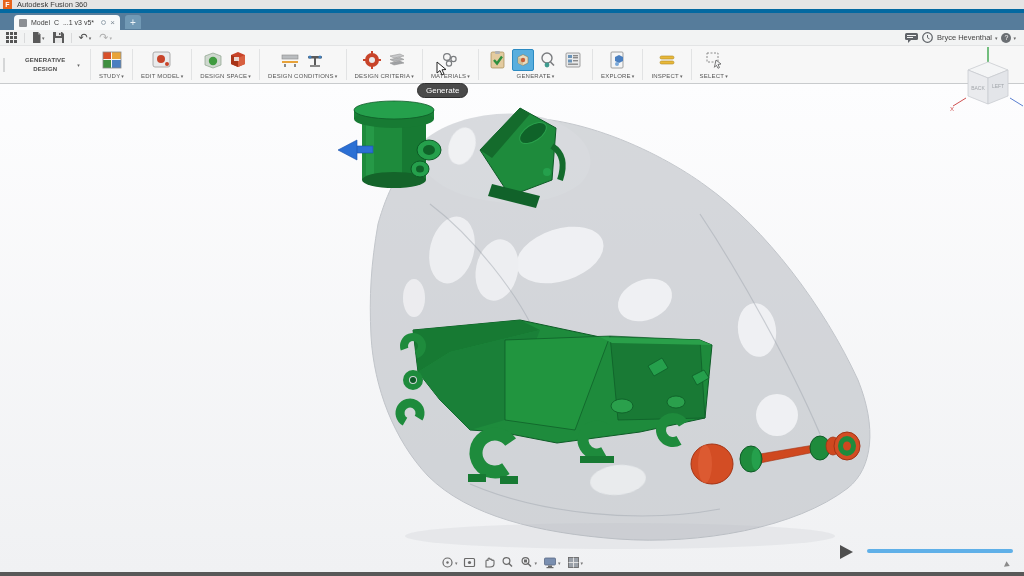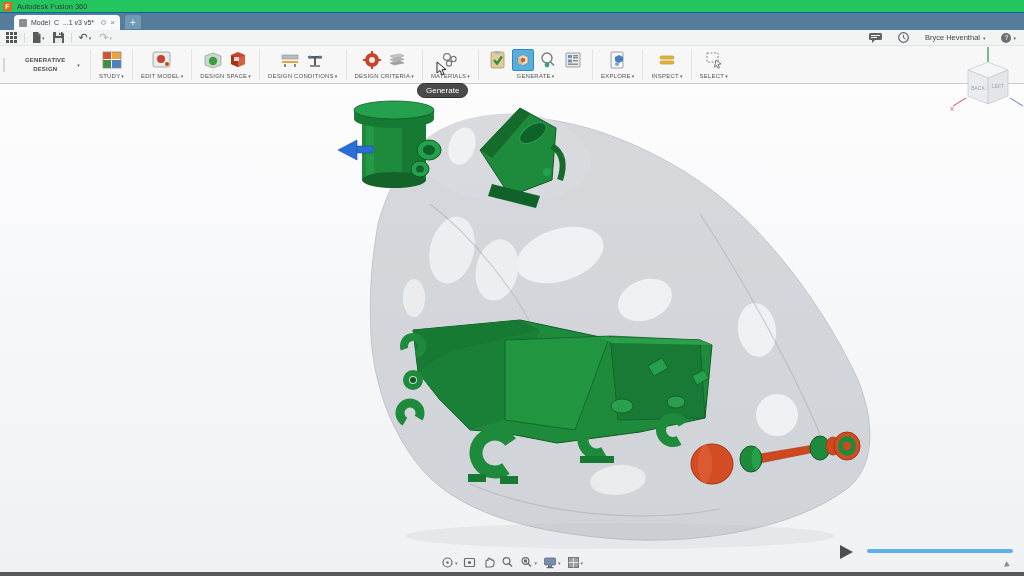--- a/index.html
+++ b/index.html
@@ -1,39 +1,39 @@
 <!DOCTYPE html>
 <html><head>
 <meta charset="utf-8">
 <style>
   * { margin:0; padding:0; box-sizing:border-box; }
   html,body { width:1024px; height:576px; overflow:hidden; }
   body { font-family:"Liberation Sans","DejaVu Sans",sans-serif; background:#fff; position:relative; }
   #app { position:absolute; inset:0; width:1024px; height:576px; background:#fff; }
 
   
-  #titlebar { position:absolute; left:0; top:0; width:1024px; height:13px; background:#22c55e; display:flex; align-items:center; gap:5px; padding-left:3px; border-bottom:1px solid #0369a1;}
+  #titlebar { position:absolute; left:0; top:0; width:1024px; height:13px; background:#e5e5e5; display:flex; align-items:center; gap:5px; padding-left:3px; border-bottom:4px solid #0369a1;}
   #logo { width:9px; height:9px; background:#e8641b; color:#fff; font-size:7px; font-weight:bold; display:flex; align-items:center; justify-content:center; }
   #title-text { font-size:7.5px; color:#3a3a3a; }
 
   
   #tabstrip { position:absolute; left:0; top:13px; width:1024px; height:17px; background:#567c9b; display:flex; align-items:flex-end; }
   .doc-tab { margin-left:14px; width:106px; height:15px; background:#f7f9fa; border-radius:4px 4px 0 0; display:flex; align-items:center; gap:4px; padding:0 5px; }
   .doc-tab .tabicon { width:8px; height:8px; background:#8b8f94; border-radius:1px; flex:none; }
   .doc-tab .tablabel { font-size:7px; color:#3c3c3c; white-space:nowrap; overflow:hidden; flex:1; }
   .doc-tab .sync-dot { width:5px; height:5px; border:1px solid #9aa7b2; border-radius:50%; flex:none; }
   .doc-tab .tabclose { font-size:8px; color:#7b8792; line-height:8px; flex:none; }
   .new-tab { margin-left:5px; width:16px; height:14px; background:#7199b5; border-radius:3px 3px 0 0; color:#eef4f8; font-size:10px; display:flex; align-items:center; justify-content:center; margin-bottom:1px;}
 
   
   #qat { position:absolute; left:0; top:30px; width:1024px; height:16px; background:#f2f3f3; display:flex; align-items:center; border-bottom:1px solid #e3e4e5;}
   .qat-btn { height:14px; display:flex; align-items:center; padding:0 4px; color:#555; }
   .qat-caret { font-size:5px; color:#666; margin-left:1px; }
   .qat-sep { width:1px; height:10px; background:#d9dadb; margin:0 3px; }
-  #qat-right { margin-left:auto; display:flex; align-items:center; gap:16px; padding-right:8px; }
+  #qat-right { margin-left:auto; display:flex; align-items:center; gap:4px; padding-right:8px; }
   #user-menu { font-size:7.5px; color:#444; display:flex; align-items:center; gap:2px; }
   #help-menu { display:flex; align-items:center; gap:1px; }
   #help-circle { width:10px; height:10px; border-radius:50%; background:#6b6f73; color:#fff; font-size:7px; display:flex; align-items:center; justify-content:center; }
 
   
   #ribbon { position:absolute; left:0; top:46px; width:1024px; height:38px; background:#f7f7f7; border-bottom:1px solid #c9cbcd; display:flex; align-items:stretch; }
   #ribbon-grip { width:8px; display:flex; flex-direction:column; justify-content:center; gap:2px; padding-left:3px; }
   #ribbon-grip i { display:block; width:2px; height:14px; background:#d5d6d7; }
   #workspace-btn { width:80px; display:flex; align-items:center; justify-content:center; gap:2px; }
   #workspace-btn .ws-label { font-size:6px; font-weight:bold; color:#4a4a4a; text-align:center; width:58px; line-height:1.5; letter-spacing:.2px;}

